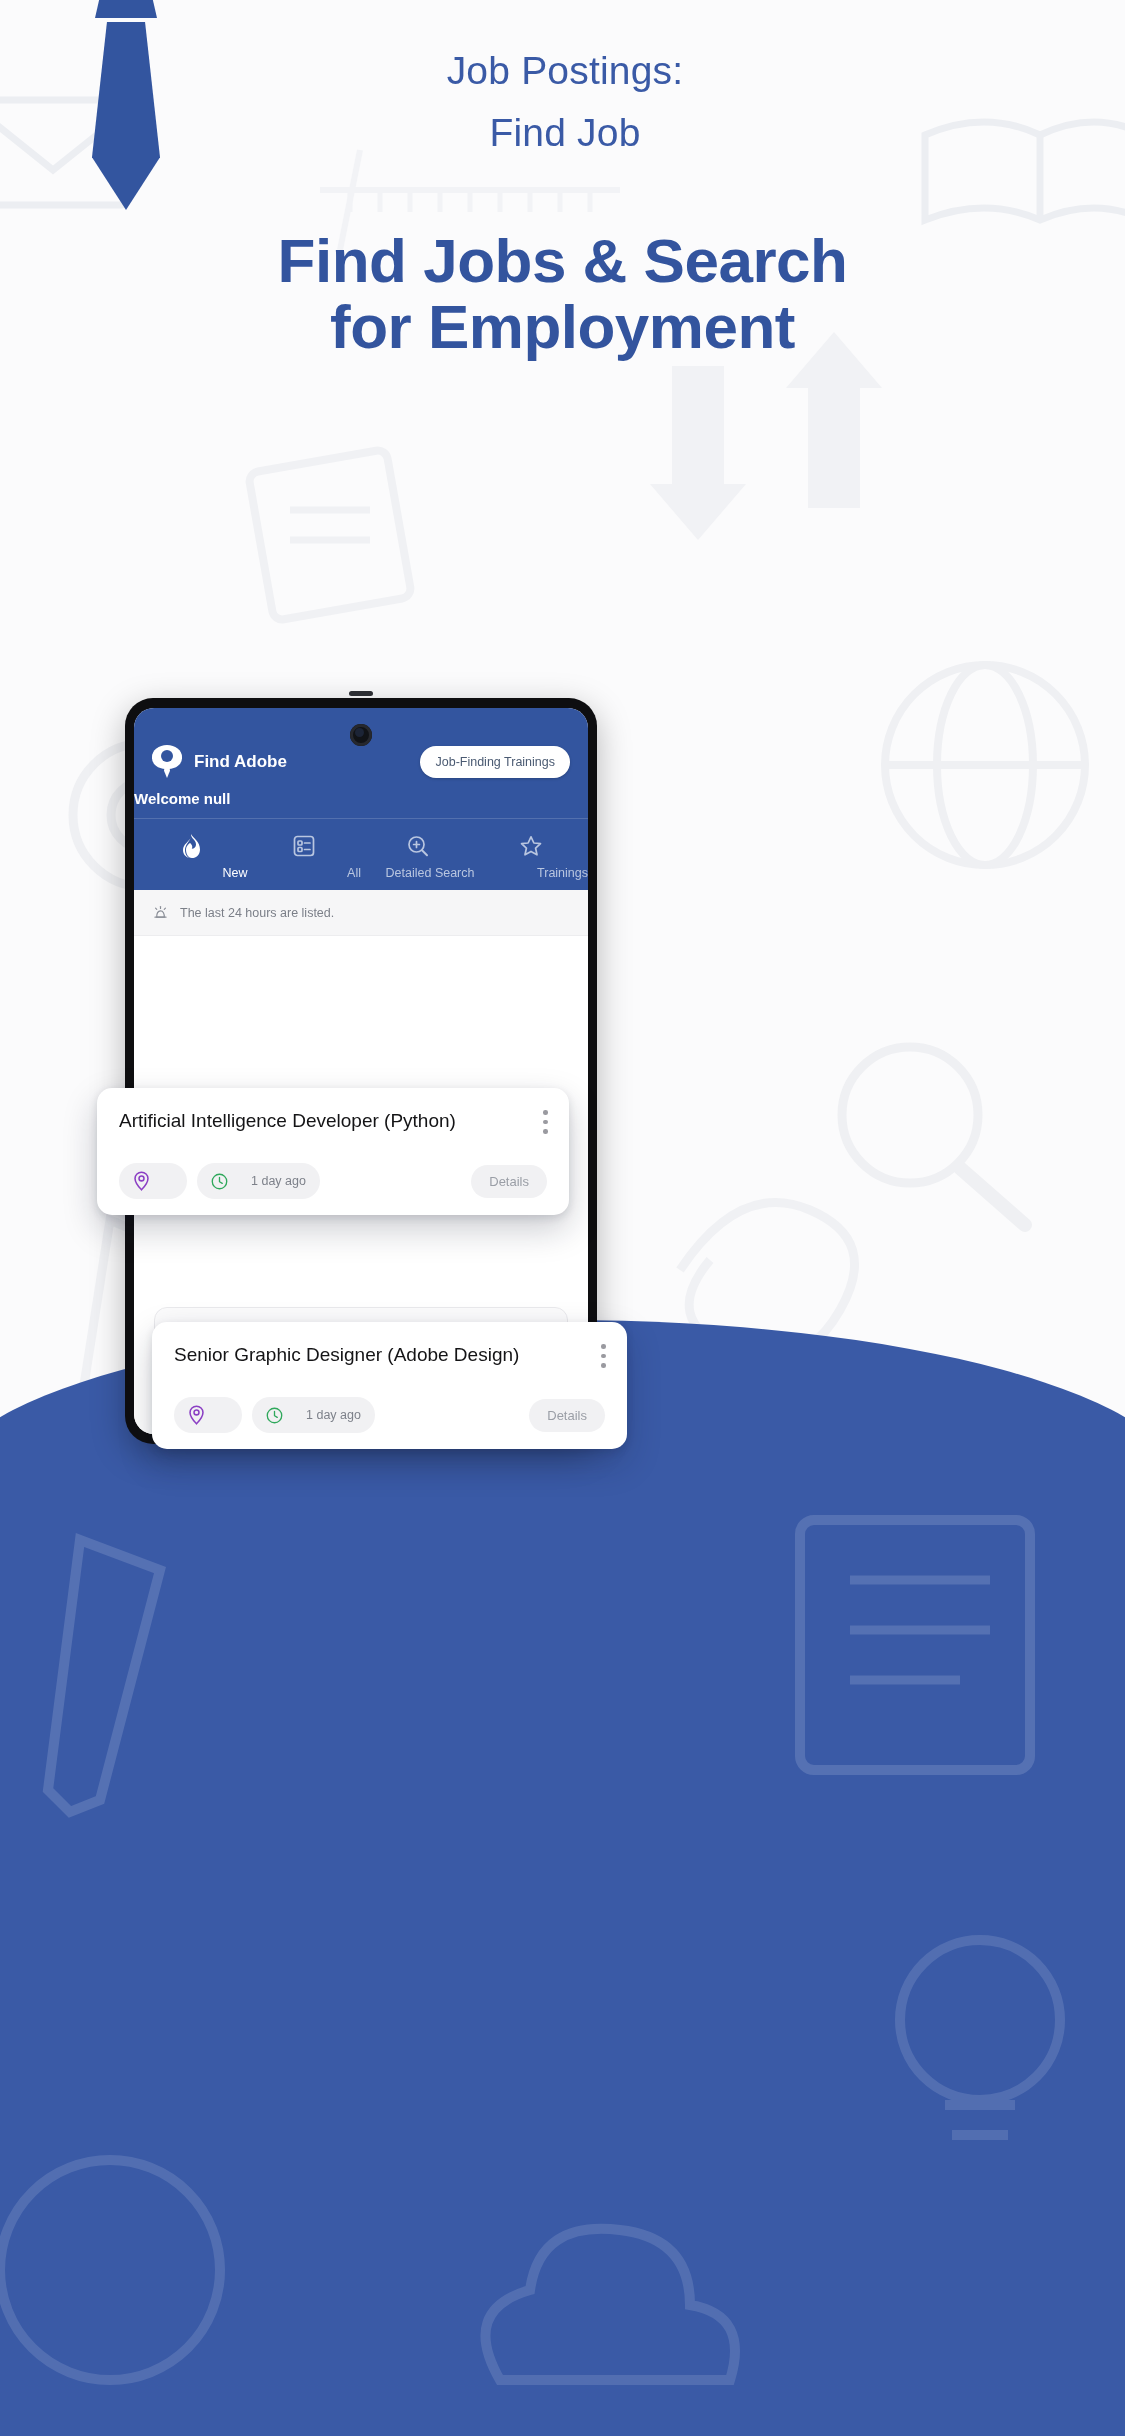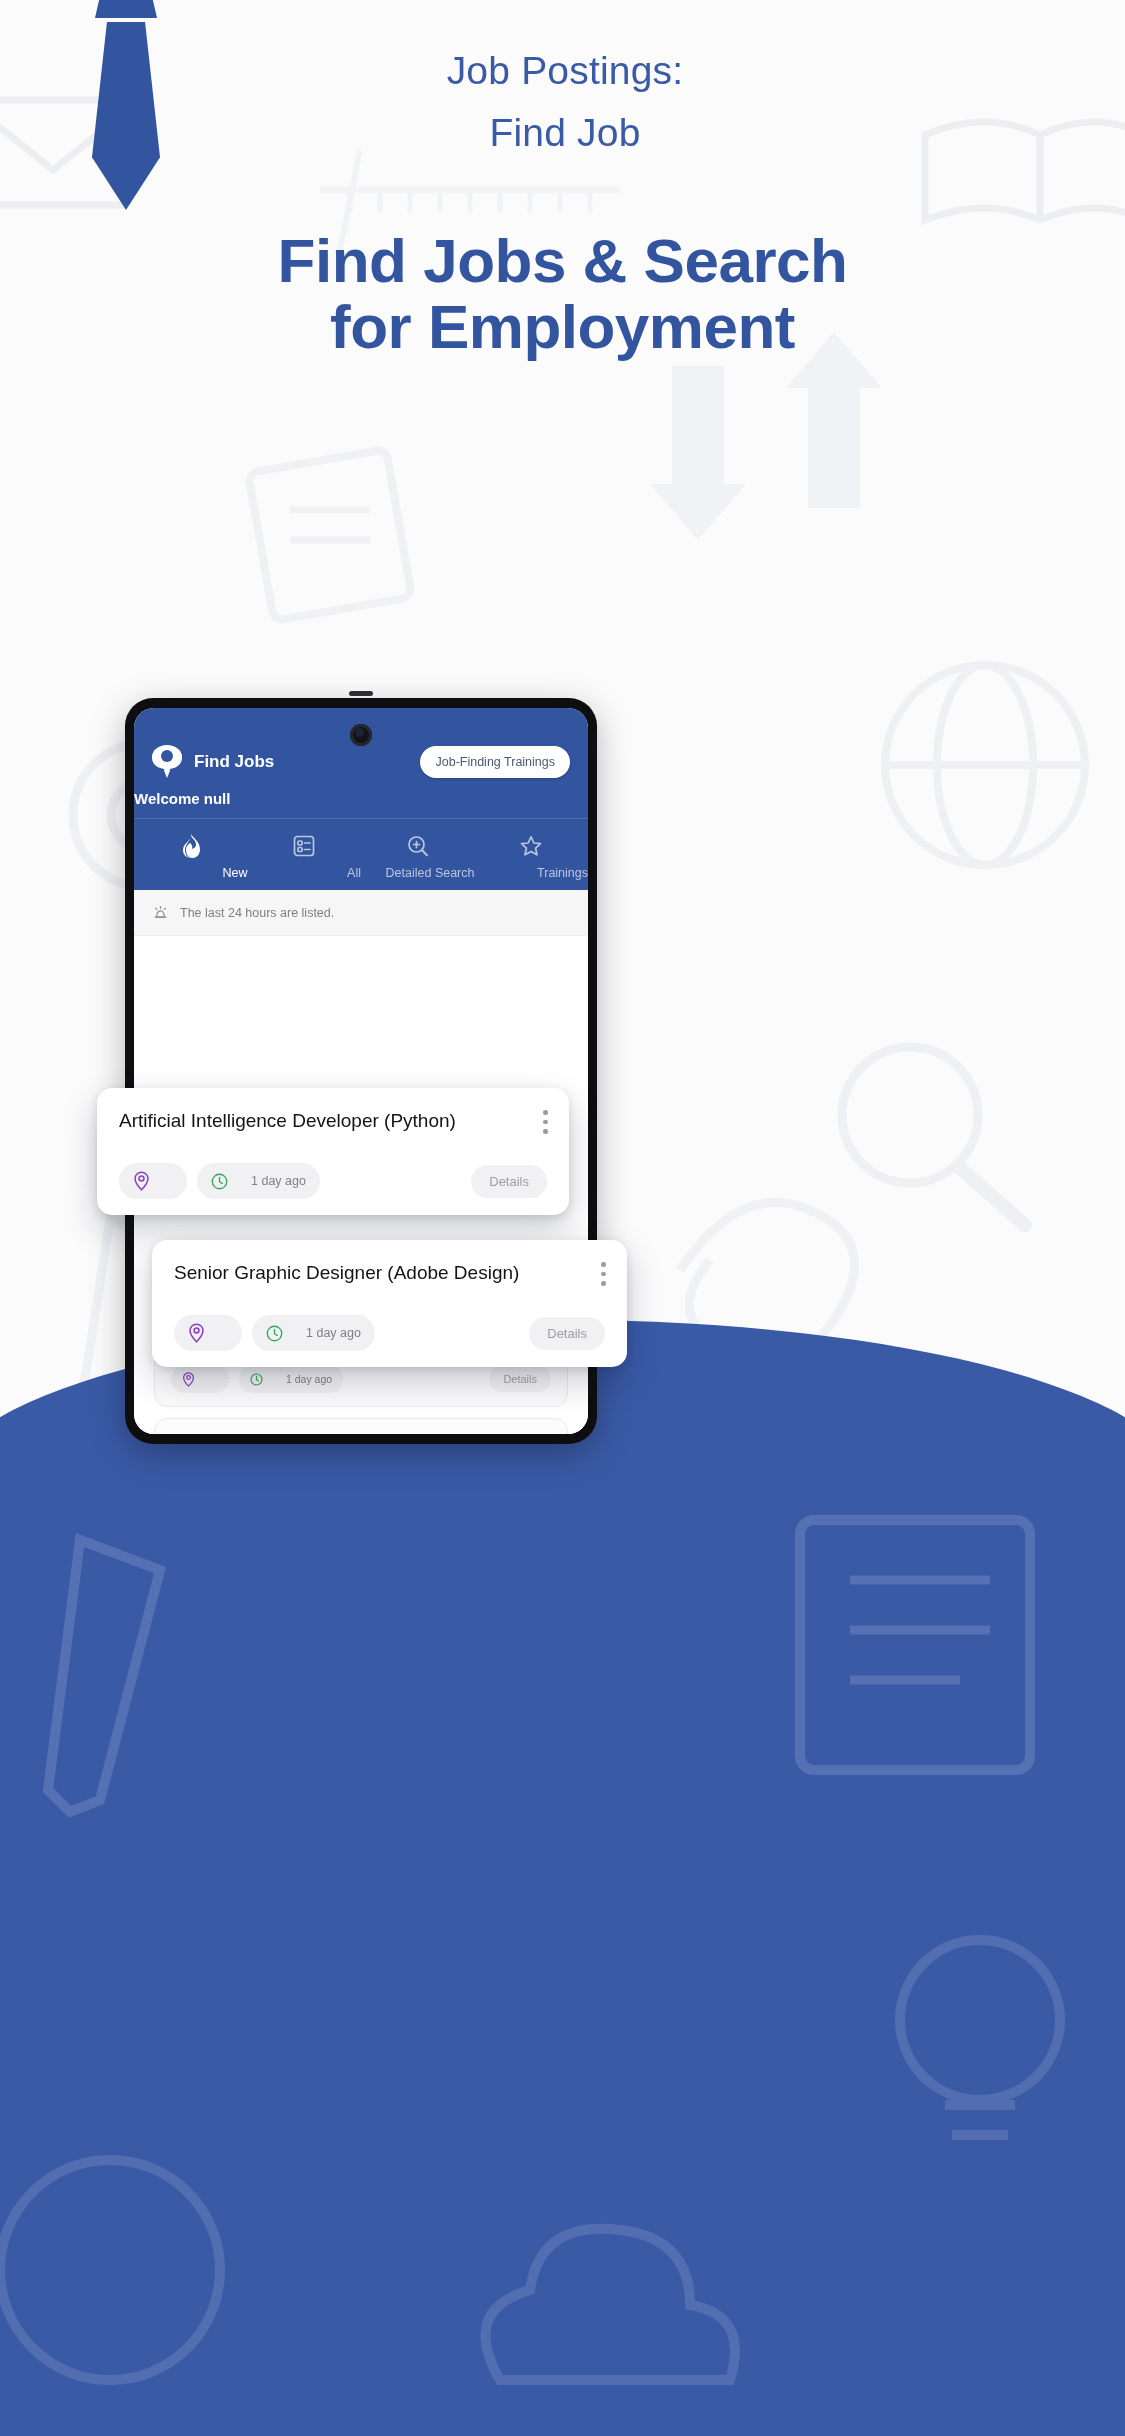--- a/index.html
+++ b/index.html
@@ -263,21 +263,21 @@
   }
   .float-card .card-title { font-size:19px; line-height:25px; font-weight:normal; color:#141416;}
   .float-card .kebab { right:22px; top:22px; }
   .float-card .kebab i { width:4.5px; height:4.5px; margin-bottom:5px;}
   .float-card .card-foot { margin-top:30px; }
   .float-card .chip { height:36px; border-radius:20px; padding:0 14px; }
   .float-card .chip .txt { font-size:12.5px; }
   .float-card .details-btn { font-size:13px; padding:9px 18px; border-radius:18px;}
 
   #fc1 { left:97px; top:1088px; width:472px; }
-  #fc2 { left:152px; top:1240px; width:475px; }
+  #fc2 { left:152px; top:1322px; width:475px; }
 
   svg { display:block; }
 </style>
 </head>
 <body>
 
 <div class="bg-white"></div>
 
 <svg class="doodle" style="left:-30px; top:70px; width:210px; height:190px;" viewBox="0 0 210 190">
   <rect x="8" y="30" width="150" height="105" rx="8" stroke="#eceef2" stroke-width="7" fill="none"></rect>
@@ -359,21 +359,21 @@
   <div class="phone-inner">
     <div class="notch-cam"></div>
 
     <div class="app-header">
       <div class="hdr-top">
         <div class="logo-mark">
           <div class="head"></div>
             <div class="hole"></div>
             <div class="tie2"></div>
         </div>
-        <div class="app-name">Find Jobs</div>
+        <div class="app-name">Find Adobe</div>
         <div class="training-pill">Job-Finding Trainings</div>
       </div>
       <div class="welcome">Welcome null</div>
 
       <div class="tabbar">
         <div class="tab active">
           <div class="ic">
             <svg width="22" height="26" viewBox="0 0 22 26">
                 <path d="M11 1 C11 6 16 6.5 16 11.5 C16 14 14.2 15.8 11.8 15.8 C13.6 12.5 10 10 10 10 C10 10 6 12.5 6 16.5 C6 21 8.3 25 11.8 25 C16.5 25 20 21.4 20 16.4 C20 8.5 13.5 5.5 11 1 Z" fill="#ffffff"></path>
                 <path d="M11 4 C9 9 3 11 3 17 C3 21.8 6.6 25 11 25 C7.5 25 5 21.5 5 17.2 C5 12 9 9 11 4 Z" fill="#ffffff"></path>

